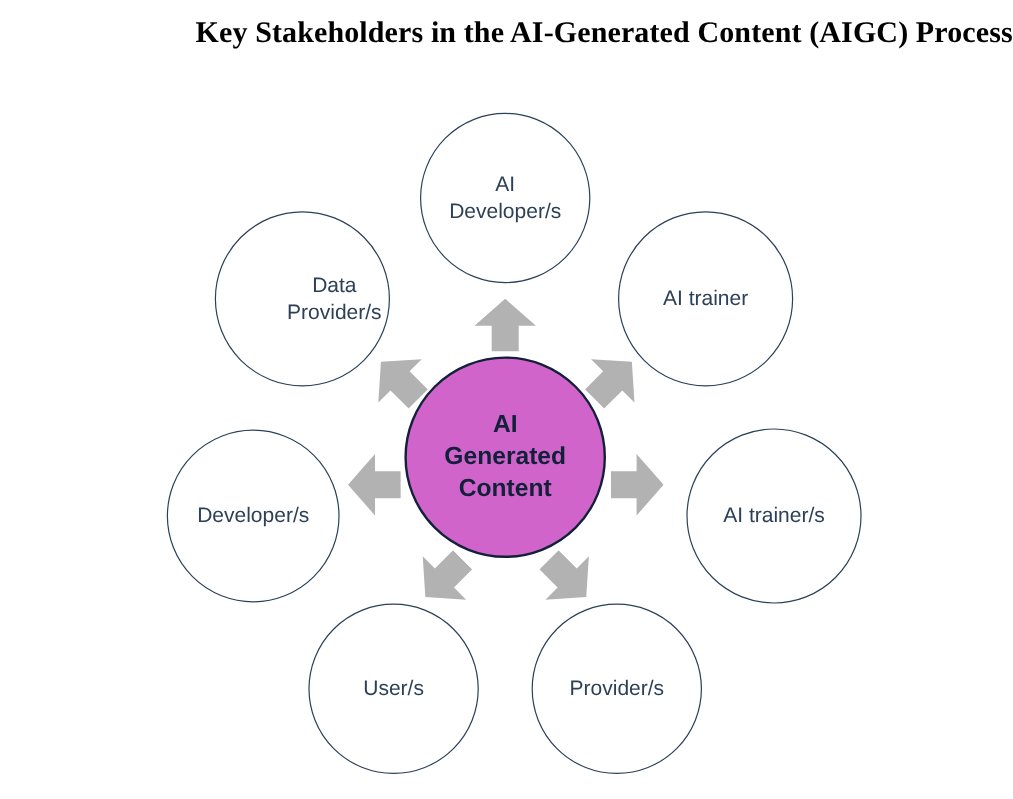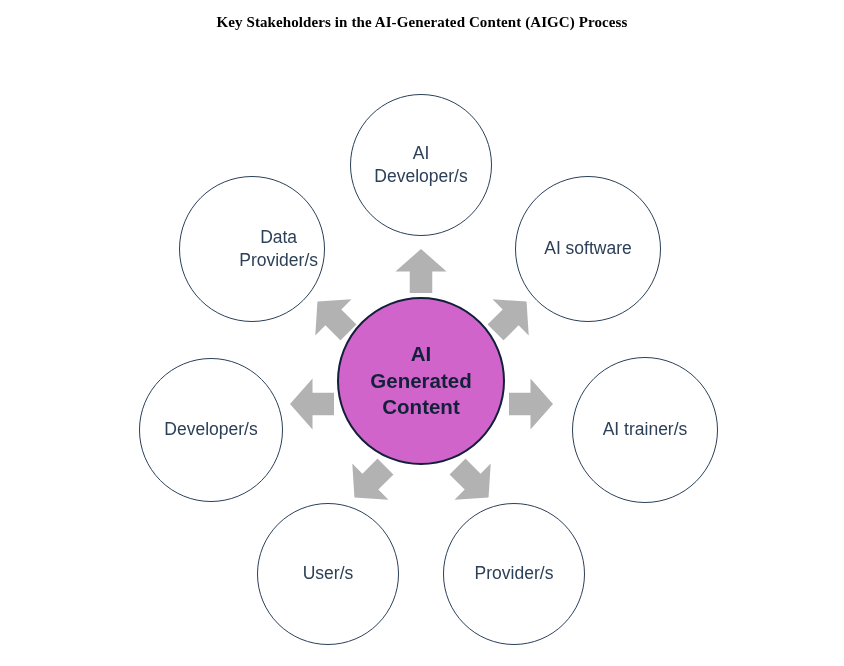--- a/index.html
+++ b/index.html
@@ -13,24 +13,24 @@
     position: relative;
     overflow: hidden;
     font-family: "Liberation Sans", sans-serif;
   }
 
   #diagram-title {
     position: absolute;
     top: 14px;
     left: 0;
     width: 844px;
-    text-align: center;
+    text-align: right;
     font-family: "Liberation Serif", serif;
     font-weight: bold;
-    font-size: 15px;
+    font-size: 25px;
     color: #000000;
     letter-spacing: 0.1px;
     white-space: nowrap;
   }
 
   #stakeholder-canvas {
     position: absolute;
     top: 0;
     left: 0;
     width: 844px;
@@ -109,21 +109,21 @@
           <path d="M50 0 L100 44 L72 44 L72 86 L28 86 L28 44 L0 44 Z" fill="#b2b2b2"></path>
         </svg></div>
     </div>
 
   <div id="satellite-layer">
       <div class="node-circle satellite-circle" style="left: 350px; top: 94px; width: 142px; height: 142px;">
         <span class="satellite-label">AI
 Developer/s</span>
       </div>
       <div class="node-circle satellite-circle" style="left: 515px; top: 176px; width: 146px; height: 146px;">
-        <span class="satellite-label">AI software</span>
+        <span class="satellite-label">AI trainer</span>
       </div>
       <div class="node-circle satellite-circle" style="left: 572px; top: 357px; width: 146px; height: 146px;">
         <span class="satellite-label">AI trainer/s</span>
       </div>
       <div class="node-circle satellite-circle" style="left: 443px; top: 503px; width: 142px; height: 142px;">
         <span class="satellite-label">Provider/s</span>
       </div>
       <div class="node-circle satellite-circle" style="left: 257px; top: 503px; width: 142px; height: 142px;">
         <span class="satellite-label">User/s</span>
       </div>

